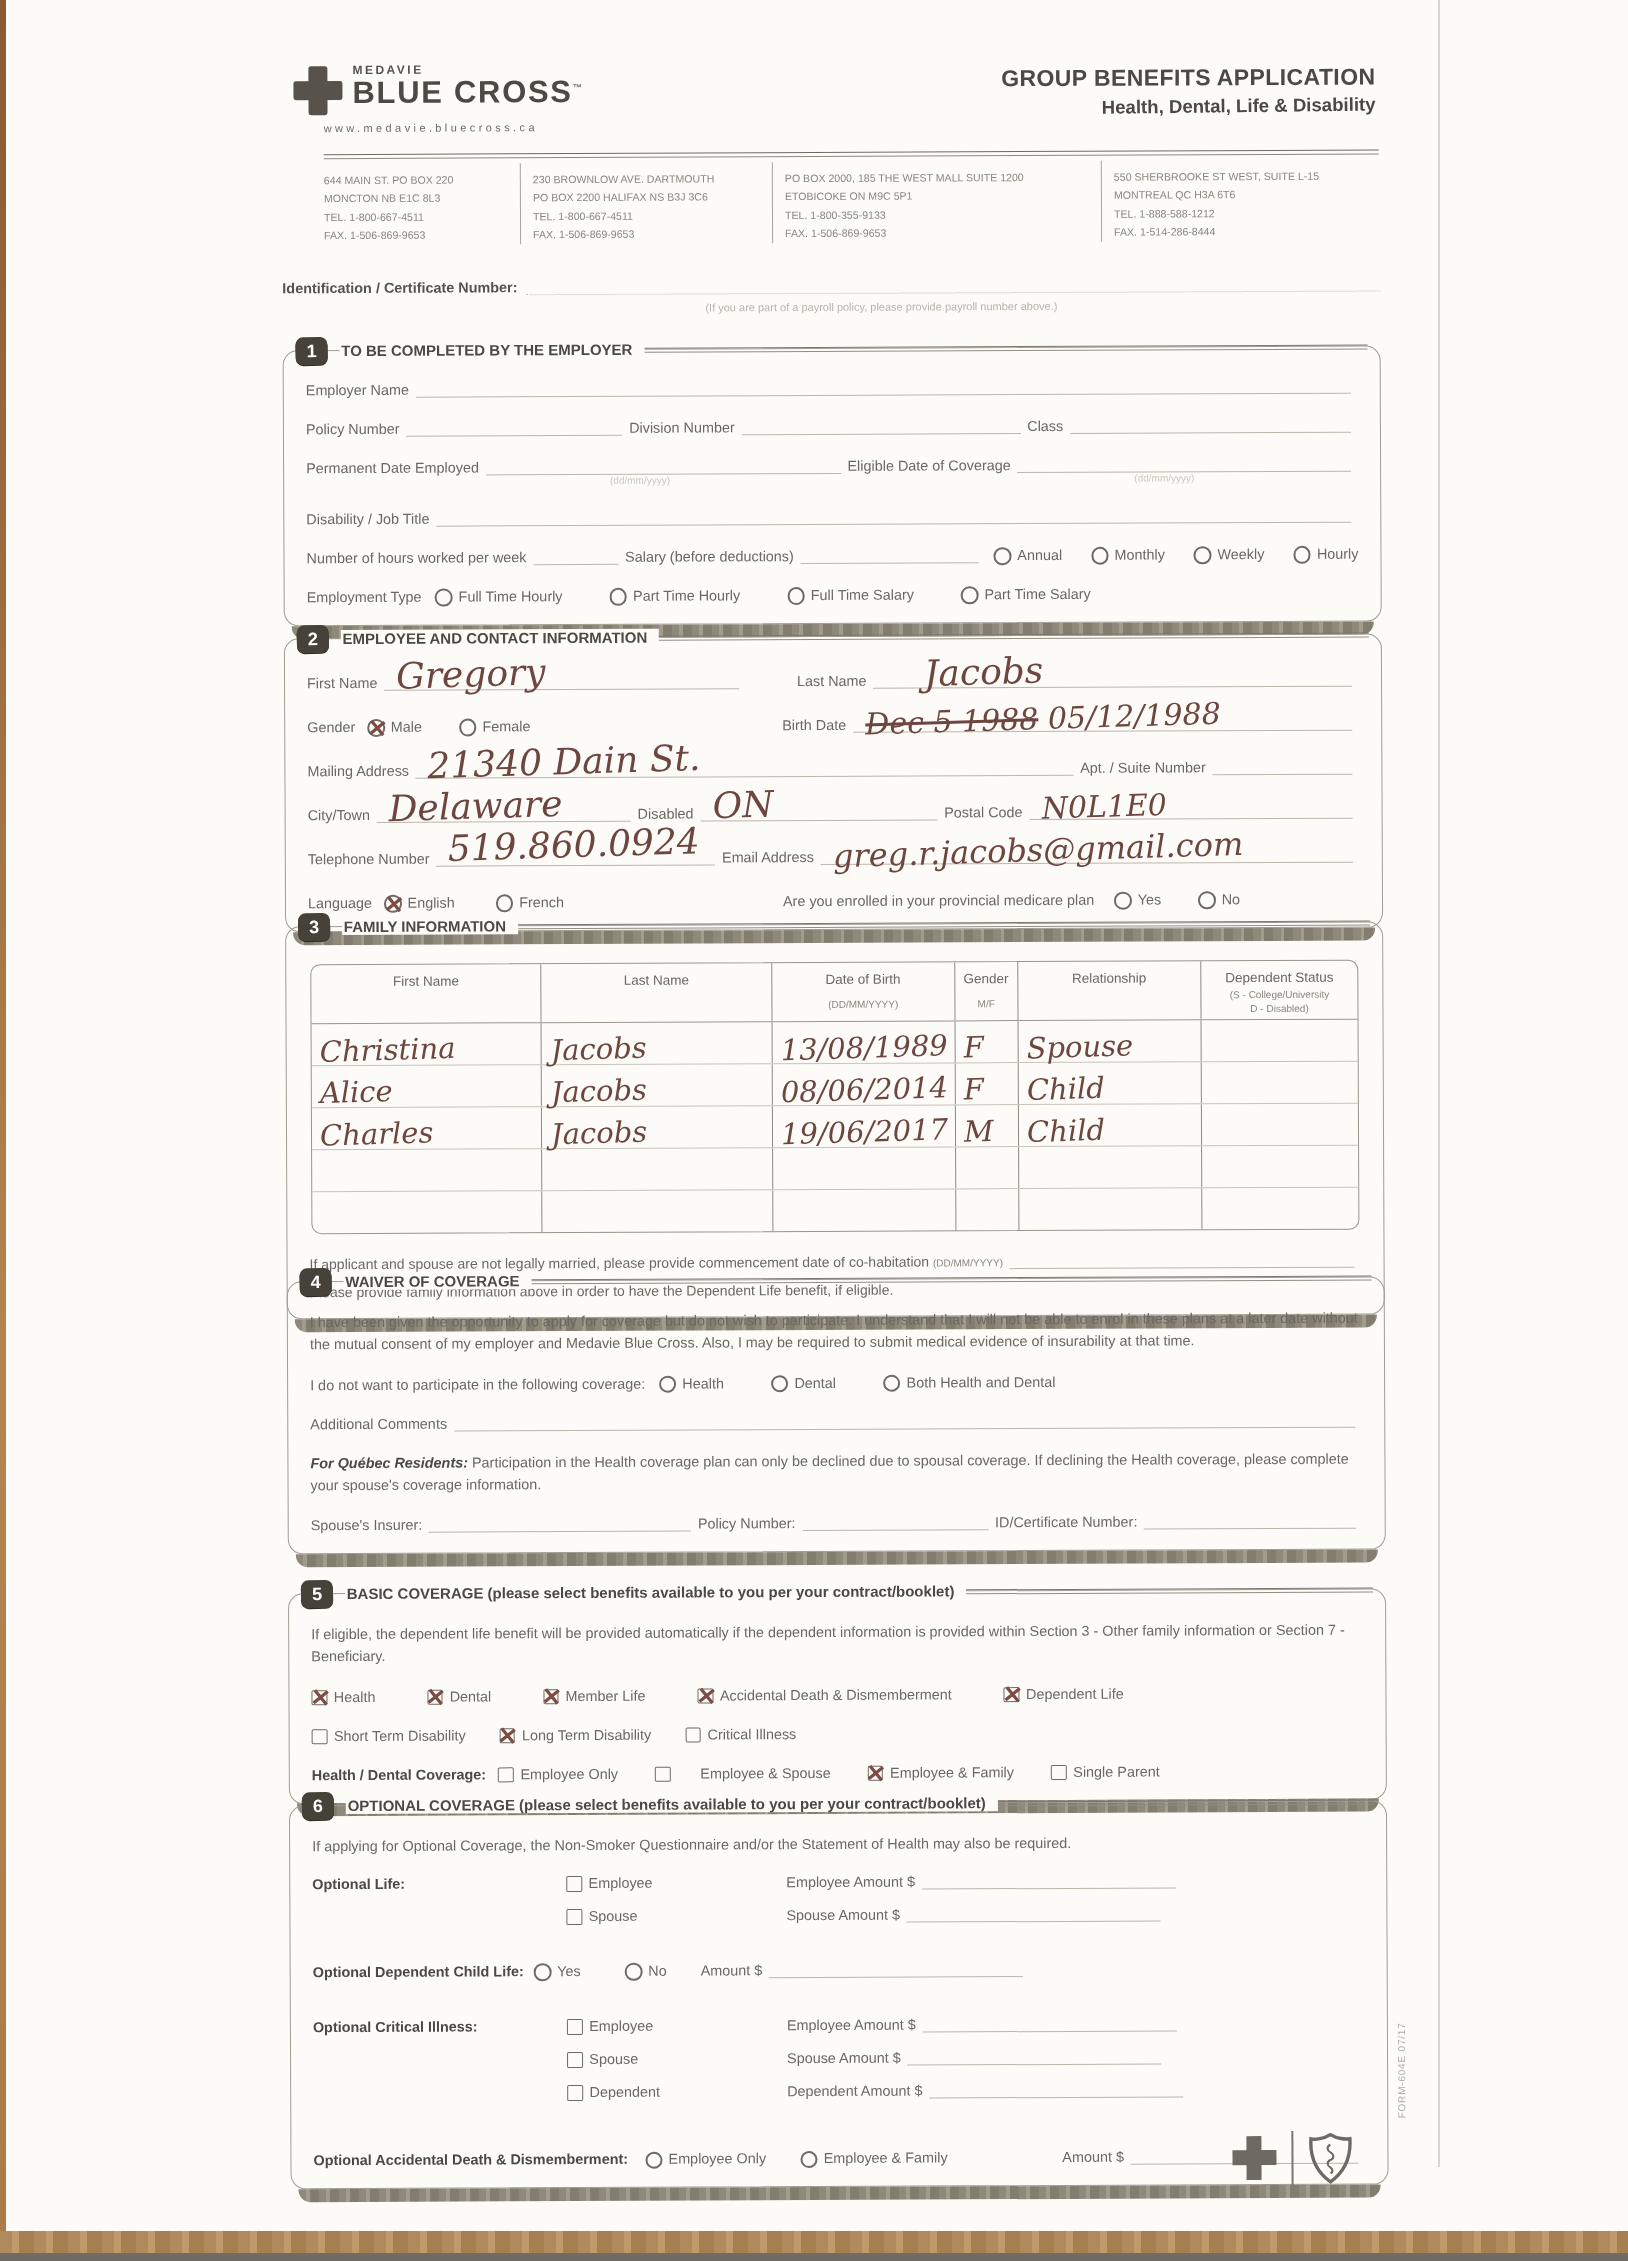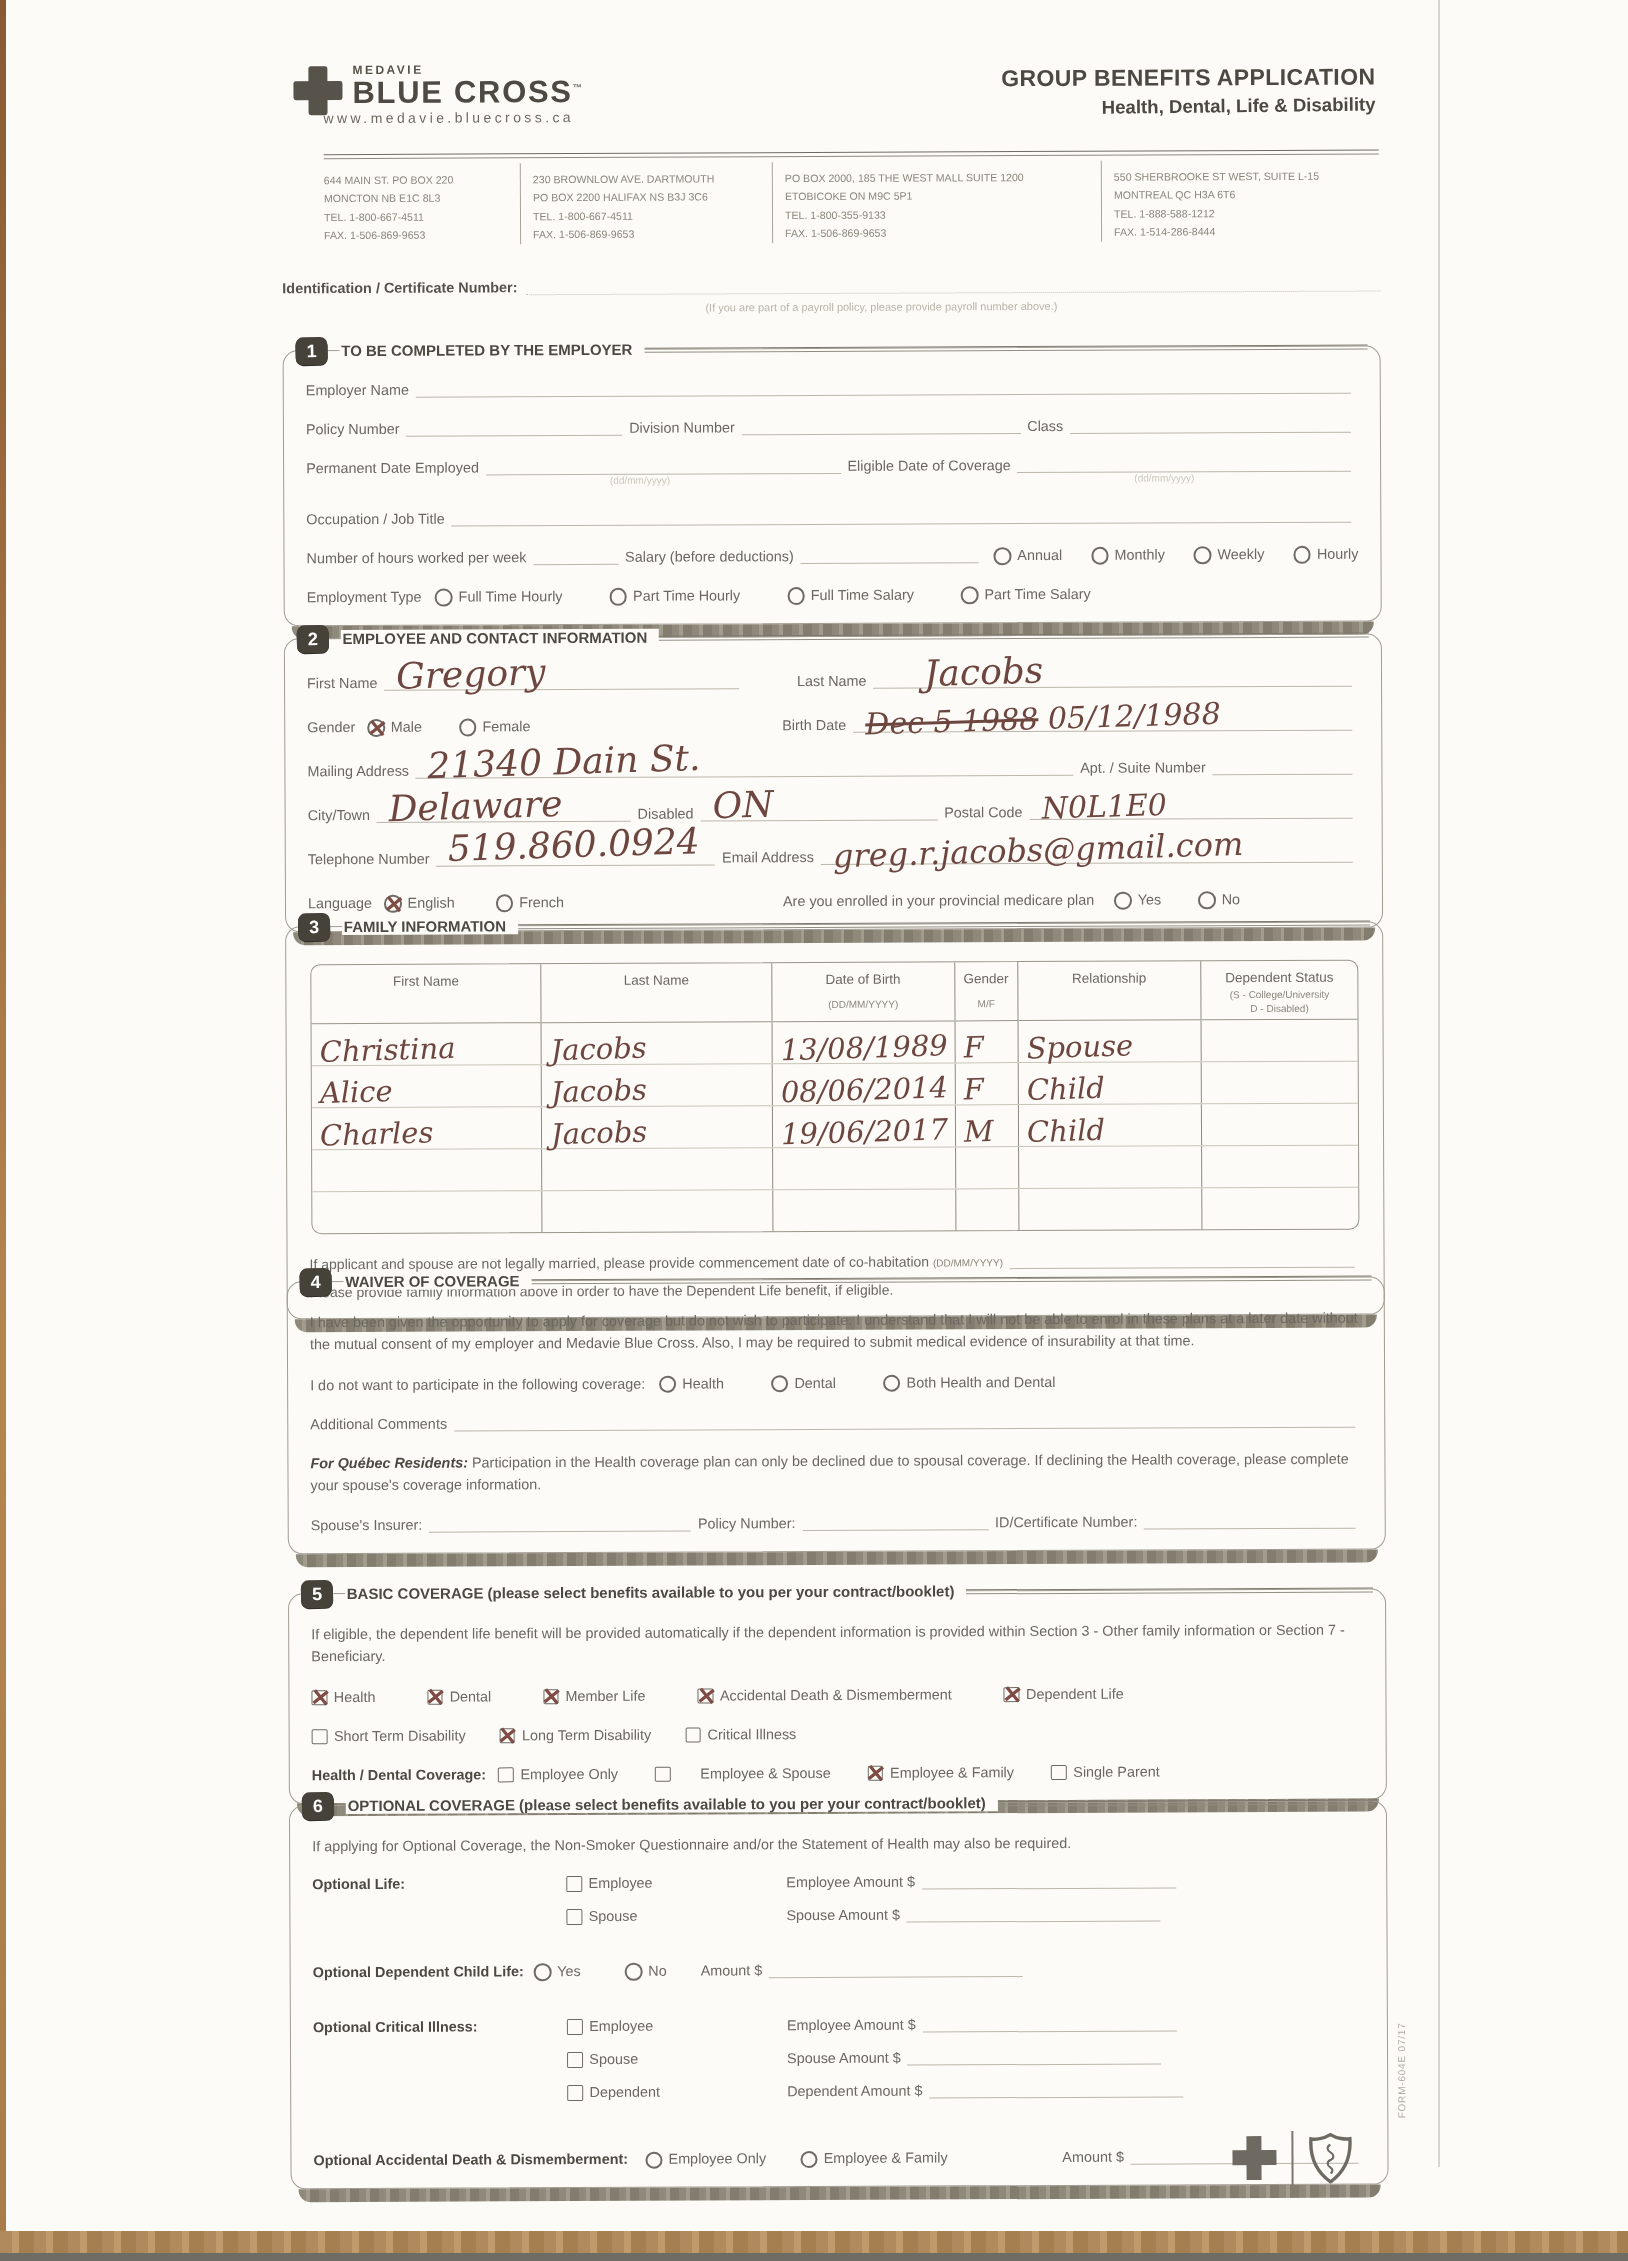--- a/index.html
+++ b/index.html
@@ -14,21 +14,21 @@
   .content{position:absolute;left:0;top:0;width:100%;height:100%;transform:rotate(-0.25deg);}
 
   
   .logo-wrap{position:absolute;left:298px;top:61px;display:flex;align-items:flex-start;}
   .cross{width:49px;height:49px;position:relative;margin-right:10px;margin-top:3.4px;}
   .cross::before{content:"";position:absolute;left:15px;top:0;width:18.6px;height:49px;background:#57524a;border-radius:2.5px;}
   .cross::after{content:"";position:absolute;left:0;top:15px;width:49px;height:18.6px;background:#57524a;border-radius:2.5px;}
   .logo-medavie{font-size:12px;font-weight:bold;letter-spacing:2.5px;color:#57524a;}
   .logo-main{font-size:31px;font-weight:bold;letter-spacing:1.7px;color:#4e4942;line-height:1.0;}
   .logo-tm{font-size:9.3px;vertical-align:super;color:#6b665e;}
-  .website{position:absolute;left:328px;top:108px;font-size:14px;letter-spacing:3.4px;color:#6e6a62;text-align:right;}
+  .website{position:absolute;left:328px;top:120px;font-size:11px;letter-spacing:3.4px;color:#6e6a62;text-align:right;}
   .hdr-title{position:absolute;left:812px;top:66px;width:568px;text-align:right;color:#4c4842;}
   .hdr-title .t1{font-size:23px;font-weight:bold;letter-spacing:0.4px;}
   .hdr-title .t2{font-size:18.6px;font-weight:bold;margin-top:5px;transform:rotate(-0.4deg);}
   .hdr-rule{position:absolute;left:328px;top:152px;width:1055px;height:2.5px;
             border-top:1.7px solid #6f6b64;border-bottom:0.8px solid #8d897f;}
   .offices{position:absolute;left:328px;top:162px;width:1057px;display:flex;font-size:10.6px;
            color:#8b867d;line-height:1.75;}
   .office{padding:6.8px 12px 0 0;}
   .office+.office{border-left:0.8px solid #a9a49a;padding-left:12px;}
   .office:nth-child(1){width:184px;}
@@ -190,21 +190,21 @@
           <span class="lbl">Permanent Date Employed</span>
           <span class="fl" style="width:355px;">
               <span class="hint">(dd/mm/yyyy)</span>
             </span>
           <span class="lbl">Eligible Date of Coverage</span>
           <span class="fl grow">
               <span class="hint">(dd/mm/yyyy)</span>
             </span>
         </div>
         <div class="row">
-          <span class="lbl">Occupation / Job Title</span>
+          <span class="lbl">Disability / Job Title</span>
           <span class="fl grow"></span>
         </div>
         <div class="row">
           <span class="lbl">Number of hours worked per week</span>
           <span class="fl" style="width:85px;"></span>
           <span class="lbl">Salary (before deductions)</span>
           <span class="fl" style="width:178px;"></span>
           <span style="display:flex;gap:29px;margin-left:auto;">
             <span class="opt">
                 <span class="radio"></span>

